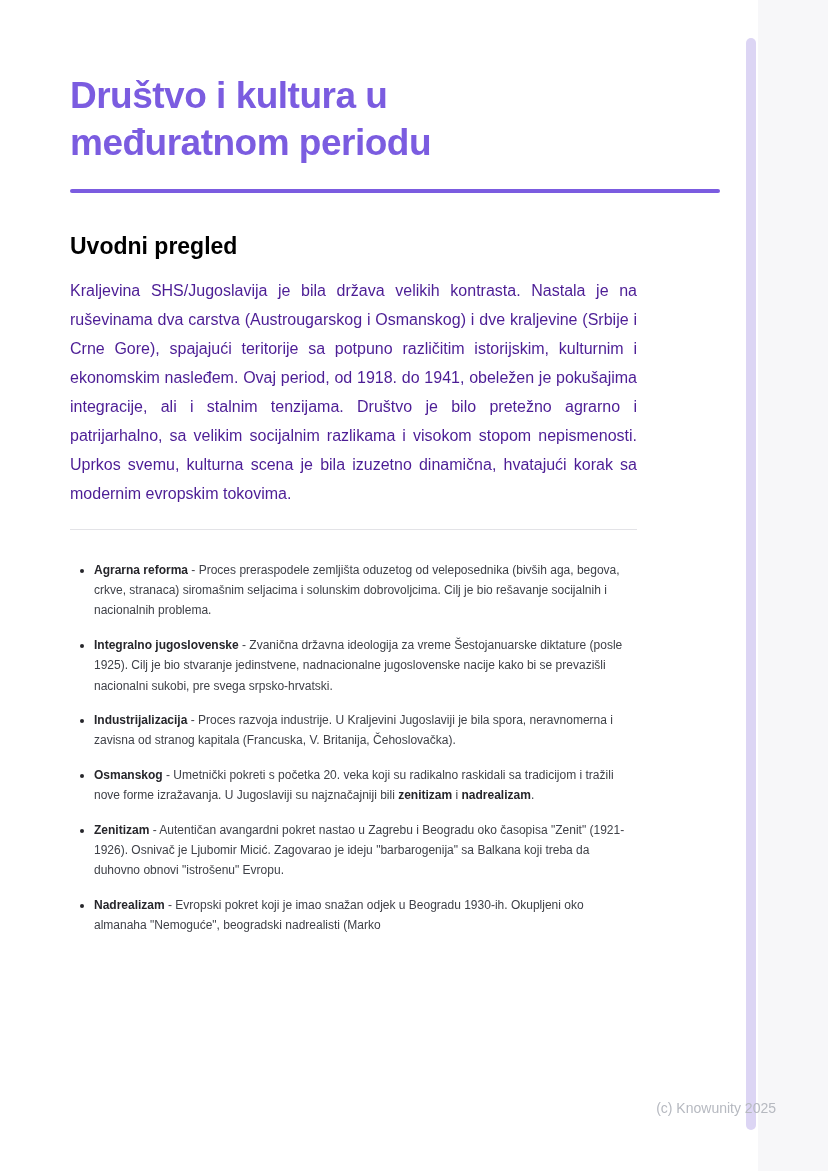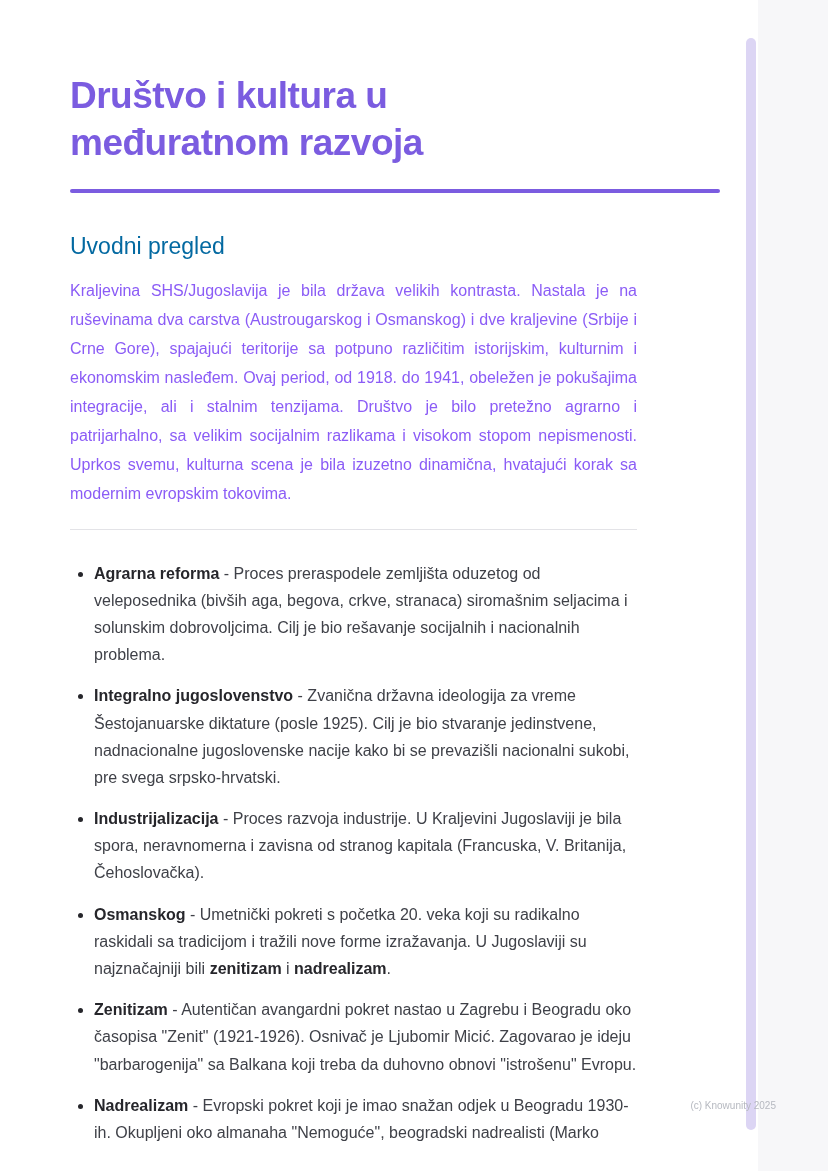--- a/index.html
+++ b/index.html
@@ -43,75 +43,75 @@
     border: none;
     width: 650px;
     height: 4px;
     background: #7b5ce0;
     border-radius: 2px;
     margin: 0 0 40px 0;
   }
   h2.section-heading {
     margin: 0 0 16px 0;
     font-size: 23px;
-    font-weight: 400;
-    color: #0369a1;
+    font-weight: 700;
+    color: #000000;
   }
   p.intro {
     margin: 0 0 20px 0;
     font-size: 16px;
     line-height: 1.82;
-    color: #8b5cf6;
+    color: #4c1d95;
     text-align: justify;
   }
   .divider {
     height: 1px;
     background: #e3e3e7;
     margin: 0 0 30px 0;
   }
   ul.terms {
     margin: 0;
     padding-left: 24px;
     color: #3f4148;
   }
   ul.terms li {
-    font-size: 16px;
+    font-size: 12px;
     line-height: 1.7;
     margin-bottom: 14px;
   }
   ul.terms li::marker { color: #26262b; }
   ul.terms b { font-weight: 700; color: #26262b; }
   .footer {
     position: absolute;
     top: 1100px;
     right: 52px;
-    font-size: 10px;
+    font-size: 14px;
     color: #b6b9c0;
   }
 </style>
 </head>
 <body>
 
 <div class="right-gutter"></div>
 <div class="scroll-thumb"></div>
 
 <div class="content">
 
-  <h1 class="page-title">Društvo i kultura u međuratnom razvoja</h1>
+  <h1 class="page-title">Društvo i kultura u međuratnom periodu</h1>
   <hr class="title-rule">
 
   <h2 class="section-heading">Uvodni pregled</h2>
   <p class="intro">Kraljevina SHS/Jugoslavija je bila država velikih kontrasta. Nastala je na ruševinama dva carstva (Austrougarskog i Osmanskog) i dve kraljevine (Srbije i Crne Gore), spajajući teritorije sa potpuno različitim istorijskim, kulturnim i ekonomskim nasleđem. Ovaj period, od 1918. do 1941, obeležen je pokušajima integracije, ali i stalnim tenzijama. Društvo je bilo pretežno agrarno i patrijarhalno, sa velikim socijalnim razlikama i visokom stopom nepismenosti. Uprkos svemu, kulturna scena je bila izuzetno dinamična, hvatajući korak sa modernim evropskim tokovima.</p>
 
   <div class="divider"></div>
 
 
   <ul class="terms">
     <li><b>Agrarna reforma</b><span> - Proces preraspodele zemljišta oduzetog od veleposednika (bivših aga, begova, crkve, stranaca) siromašnim seljacima i solunskim dobrovoljcima. Cilj je bio rešavanje socijalnih i nacionalnih problema.</span></li>
-    <li><b>Integralno jugoslovenstvo</b><span> - Zvanična državna ideologija za vreme Šestojanuarske diktature (posle 1925). Cilj je bio stvaranje jedinstvene, nadnacionalne jugoslovenske nacije kako bi se prevazišli nacionalni sukobi, pre svega srpsko-hrvatski.</span></li>
+    <li><b>Integralno jugoslovenske</b><span> - Zvanična državna ideologija za vreme Šestojanuarske diktature (posle 1925). Cilj je bio stvaranje jedinstvene, nadnacionalne jugoslovenske nacije kako bi se prevazišli nacionalni sukobi, pre svega srpsko-hrvatski.</span></li>
     <li><b>Industrijalizacija</b><span> - Proces razvoja industrije. U Kraljevini Jugoslaviji je bila spora, neravnomerna i zavisna od stranog kapitala (Francuska, V. Britanija, Čehoslovačka).</span></li>
     <li><b>Osmanskog</b><span> - Umetnički pokreti s početka 20. veka koji su radikalno raskidali sa tradicijom i tražili nove forme izražavanja. U Jugoslaviji su najznačajniji bili </span><b>zenitizam</b><span> i </span><b>nadrealizam</b><span>.</span></li>
     <li><b>Zenitizam</b><span> - Autentičan avangardni pokret nastao u Zagrebu i Beogradu oko časopisa "Zenit" (1921-1926). Osnivač je Ljubomir Micić. Zagovarao je ideju "barbarogenija" sa Balkana koji treba da duhovno obnovi "istrošenu" Evropu.</span></li>
     <li><b>Nadrealizam</b><span> - Evropski pokret koji je imao snažan odjek u Beogradu 1930-ih. Okupljeni oko almanaha "Nemoguće", beogradski nadrealisti (Marko</span></li>
   </ul>
 
 </div>
 
 <div class="footer">(c) Knowunity 2025</div>
 

